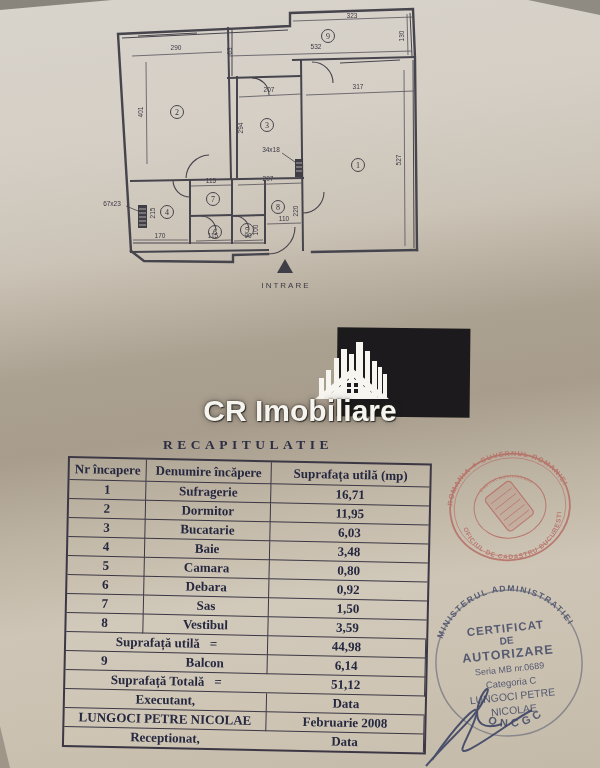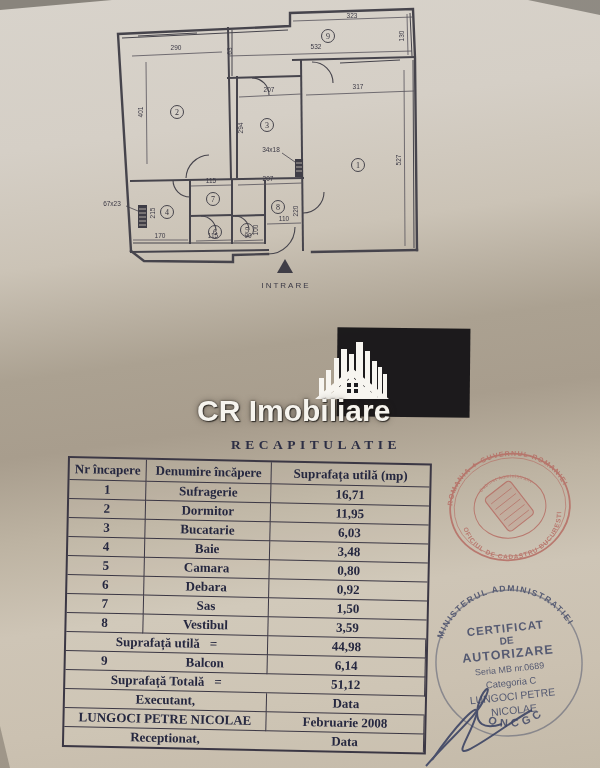--- a/index.html
+++ b/index.html
@@ -13,27 +13,27 @@
   .corner.tr{right:0;top:0;width:72px;height:15px;opacity:.45;clip-path:polygon(0 0,100% 0,100% 100%);}
   .corner.bl{left:0;bottom:0;width:10px;height:42px;opacity:.3;clip-path:polygon(0 100%,0 0,100% 100%);}
   svg text{font-family:"Liberation Sans",sans-serif;}
   .plan-dim{font-size:6.5px;fill:#3b3945;}
   .room-num{font-size:8px;fill:#34323c;font-family:"Liberation Serif",serif;}
   .entry-label{font-size:8px;letter-spacing:2px;fill:#3b3945;}
   
   .wm-box{position:absolute;left:337px;top:328px;width:133px;height:89px;background:rgba(17,16,19,.93);transform:rotate(.6deg);}
   .wm-logo{position:absolute;left:314px;top:341px;width:78px;height:58px;}
   .wm-text{
-    position:absolute;left:197px;top:394px;width:206px;
+    position:absolute;left:197px;top:394px;width:206px;text-align:center;
     font-weight:bold;font-size:30px;color:#f6f4ee;letter-spacing:0;
     text-shadow:0 0 2px rgba(45,40,34,.95),0 0 6px rgba(45,40,34,.55),1px 1px 1px rgba(0,0,0,.65);
   }
   
   .recap-title{
-    position:absolute;left:95px;top:437px;width:306px;text-align:right;
+    position:absolute;left:95px;top:437px;width:306px;text-align:center;
     font-family:"Liberation Serif",serif;font-weight:bold;font-size:13.5px;
     letter-spacing:4.5px;color:#2c2e44;
   }
   .tbl{
     position:absolute;left:68px;top:456px;width:360px;
     display:grid;grid-template-columns:77px 125px 158px;
     border:2px solid #3b3744;transform:rotate(1.2deg);transform-origin:0 0;
     background:rgba(255,252,245,.07);
   }
   .c{

